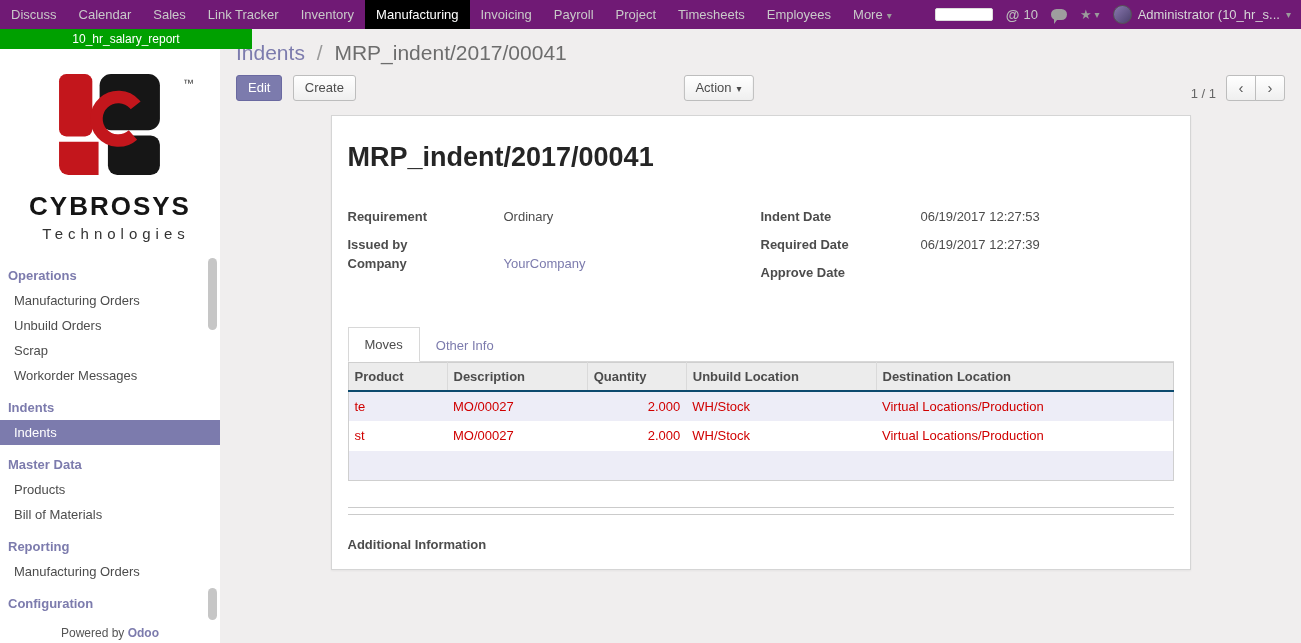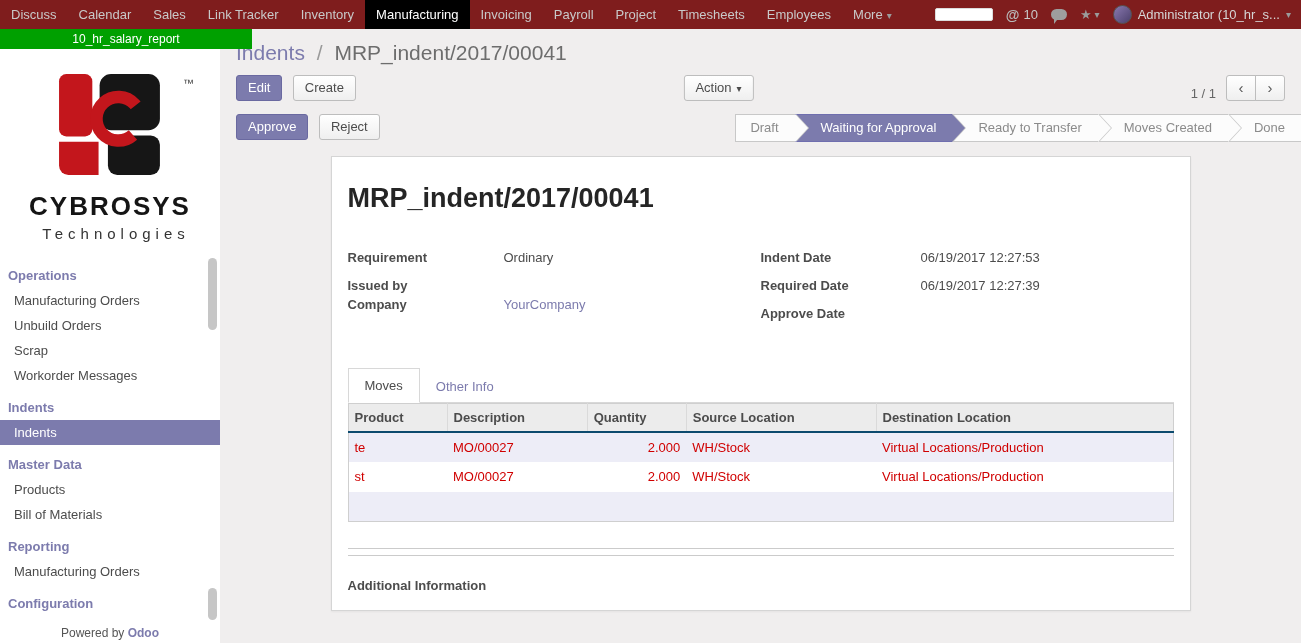--- a/index.html
+++ b/index.html
@@ -1,19 +1,19 @@
 <!DOCTYPE html>
 <html><head>
 <meta charset="utf-8">
 <style>
   * { margin:0; padding:0; box-sizing:border-box; }
   html,body { width:1301px; height:643px; overflow:hidden; font-family:"Liberation Sans", sans-serif; background:#f0eeee; }
 
   
-  .topbar { position:absolute; left:0; top:0; width:1301px; height:29px; background:#7f1d1d; display:flex; align-items:stretch; z-index:50; }
+  .topbar { position:absolute; left:0; top:0; width:1301px; height:29px; background:#701a75; display:flex; align-items:stretch; z-index:50; }
   .menu { padding:0 11px; line-height:29px; font-size:13px; color:#c9c9c9; cursor:pointer; white-space:nowrap; }
   .menu.active { background:#000; color:#fff; }
   .menu .caret { font-size:10px; margin-left:4px; color:#9b9b9b; }
   .tb-right { margin-left:auto; display:flex; align-items:center; gap:13px; padding-right:10px; color:#c9c9c9; }
   .progress-pill { width:58px; height:13px; background:#fff; border:1px solid #dcdcdc; border-radius:2px; }
   .at-group { display:flex; align-items:center; gap:4px; font-size:13px; }
   .at-glyph { color:#b9b9b9; font-size:14px; font-weight:bold; }
   .chat-bubble { width:16px; height:11px; background:#9e9e9e; border-radius:6px; position:relative; display:inline-block; }
   .chat-bubble::after { content:""; position:absolute; left:3px; bottom:-4px; border:4px solid transparent; border-top-color:#9e9e9e; border-left-color:#9e9e9e; border-width:4px 3px; }
   .star-group { display:flex; align-items:center; gap:3px; }
@@ -205,33 +205,20 @@
     </div>
     <div class="pager">
       <span class="pager-count">1 / 1</span>
       <div class="pager-btns">
         <button class="pager-btn prev">‹</button>
         <button class="pager-btn next">›</button>
       </div>
     </div>
   </div>
 
-  <div class="statusbar-row">
-    <div class="sb-buttons">
-      <button class="btn btn-primary">Approve</button>
-      <button class="btn">Reject</button>
-    </div>
-    <div class="steps">
-      <div class="step s1">Draft</div>
-      <div class="step s2 active">Waiting for Approval</div>
-      <div class="step s3">Ready to Transfer</div>
-      <div class="step s4">Moves Created</div>
-      <div class="step s5">Done</div>
-    </div>
-  </div>
 
   <div class="sheet">
     <div class="record-title">MRP_indent/2017/00041</div>
 
     <div class="o-group">
       <div class="o-col">
         <div class="f-row">
           <div class="f-label">Requirement</div>
           <div class="f-value">Ordinary</div>
         </div>
@@ -260,21 +247,21 @@
       <div class="tab active">Moves</div>
       <div class="tab inactive">Other Info</div>
     </div>
 
     <table class="o-table">
       <thead>
         <tr>
           <th class="th-1">Product</th>
           <th class="th-2">Description</th>
           <th class="th-3">Quantity</th>
-          <th class="th-4">Source Location</th>
+          <th class="th-4">Unbuild Location</th>
           <th class="th-5">Destination Location</th>
         </tr>
       </thead>
       <tbody>
         <tr class="row-odd">
           <td>te</td>
           <td>MO/00027</td>
           <td class="num">2.000</td>
           <td>WH/Stock</td>
           <td>Virtual Locations/Production</td>

